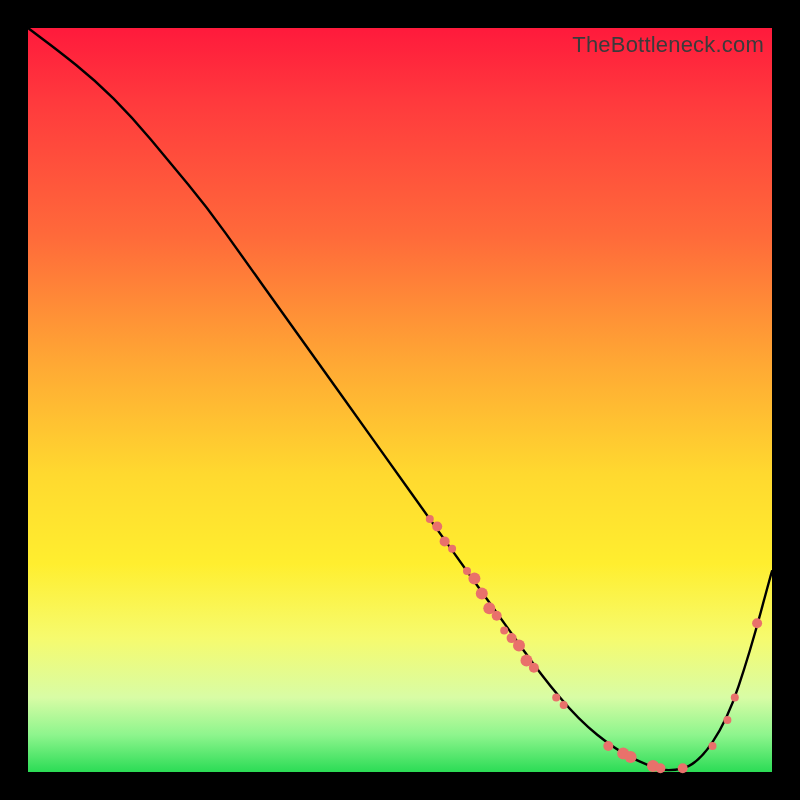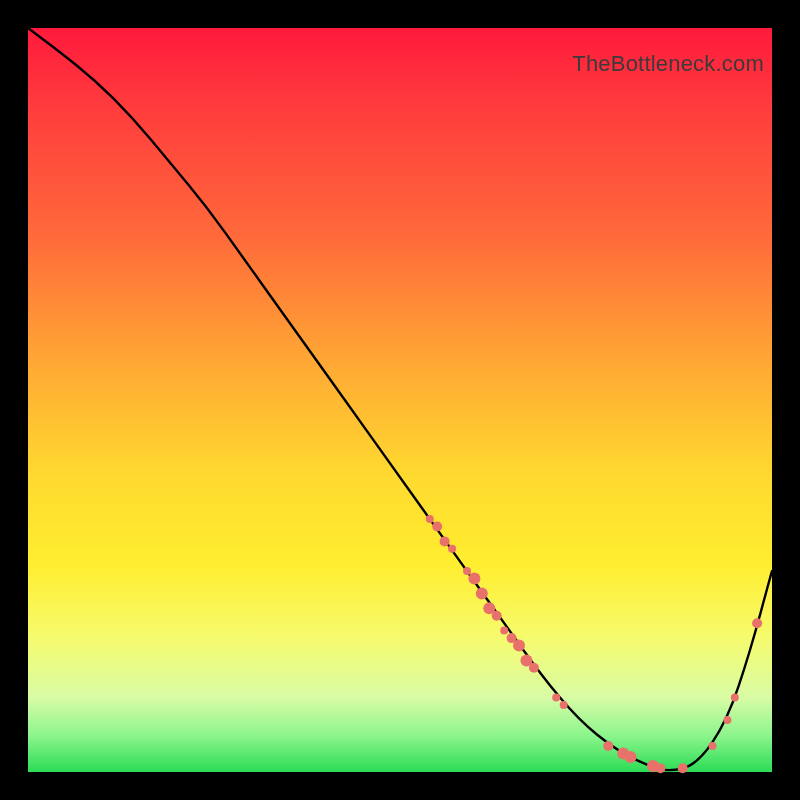--- a/index.html
+++ b/index.html
@@ -43,21 +43,20 @@
   }
   .watermark {
     position: absolute;
     top: 4px;
     right: 8px;
     color: #3b3b3b;
     font-size: 22px;
     font-weight: 500;
     letter-spacing: 0.2px;
     user-select: none;
-    margin-top: 19px;
   }
   svg.curve-layer {
     position: absolute;
     left: 0;
     top: 0;
     width: 744px;
     height: 744px;
     overflow: visible;
   }
 </style>

